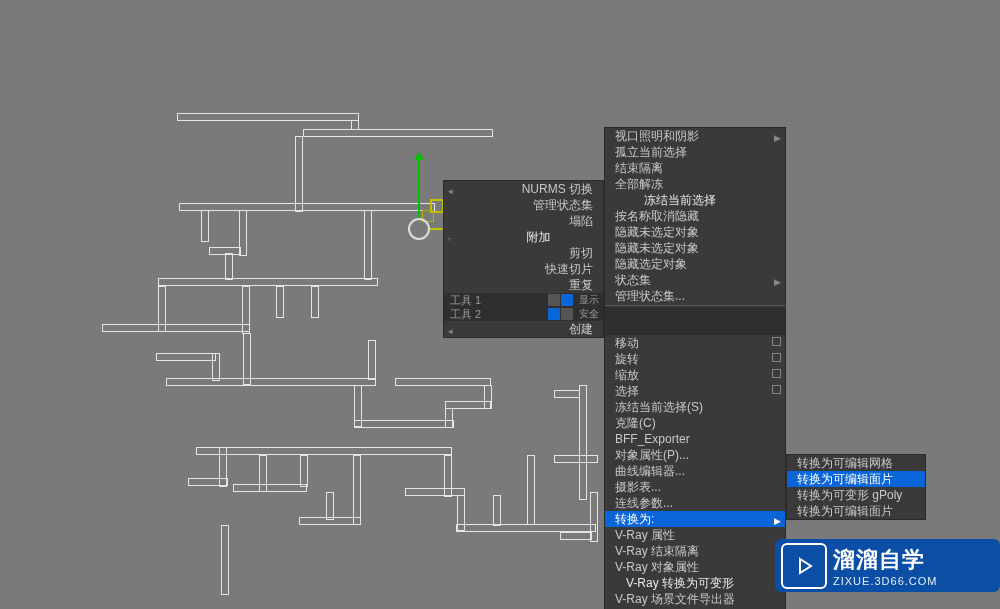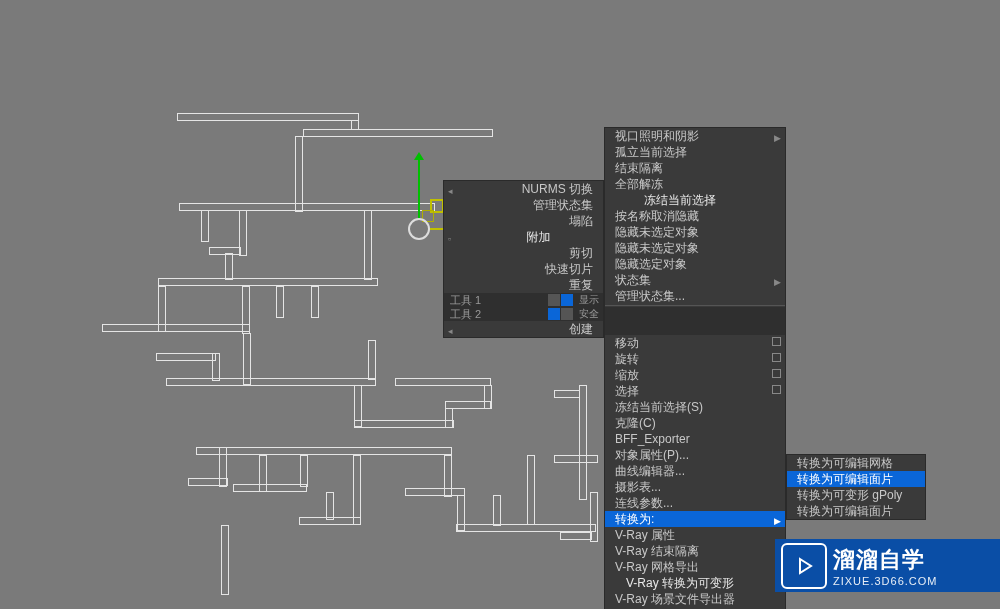--- a/index.html
+++ b/index.html
@@ -32,21 +32,21 @@
   .menu .item .subL { position:absolute; left:4px; top:3px; font-size:9px; color:#888;}
   .menu .item .chk { position:absolute; right:4px; top:2px; width:9px; height:9px; border:1px solid #888;}
 
   .toolrow { display:flex; align-items:center; height:14px; background:#2f2f2f; }
   .toolrow .rowlabel { flex:1; color:#999; font-size:11px; padding-left:6px; }
   .toolrow .swatch { width:12px; height:12px; background:#0a66d8; margin-left:1px; }
   .toolrow .swatch.grey { background:#555; }
   .toolrow .endcap { width:30px; text-align:right; color:#999; font-size:10px; padding-right:4px; }
 
   
-  .watermark { position:absolute; right:0; bottom:17px; width:225px; height:53px; background:#0a4ea6; color:#fff; display:flex; align-items:center; }
+  .watermark { position:absolute; right:0; bottom:17px; width:225px; height:53px; background:#0a4ea6; color:#fff; display:flex; align-items:center;border-radius:6px; }
   .watermark .logo { width:46px; height:46px; margin:0 6px; border:2px solid #fff; border-radius:6px; display:flex; align-items:center; justify-content:center;}
   .watermark .logo svg { width:24px; height:24px; }
   .watermark .txt .big { font-size:22px; font-weight:600; letter-spacing:1px;}
   .watermark .txt .small { font-size:11px; letter-spacing:1px; opacity:.9;}
 
   .yellowbox { position:absolute; width:14px; height:14px; border:2px solid #c0c000; }
 </style>
 </head>
 <body>
 
@@ -166,21 +166,21 @@
       <div class="item left">BFF_Exporter</div>
       <div class="item left">对象属性(P)...</div>
       <div class="item left">曲线编辑器...</div>
       <div class="item left">摄影表...</div>
       <div class="item left">连线参数...</div>
     </div>
   <div class="item left selected"><span>转换为:</span><span class="sub">▶</span></div>
   <div id="m2bot">
       <div class="item left">V-Ray 属性</div>
       <div class="item left">V-Ray 结束隔离</div>
-      <div class="item left">V-Ray 网格导出</div>
+      <div class="item left">V-Ray 对象属性</div>
       <div class="item left hl">V-Ray 转换为可变形</div>
       <div class="item left">V-Ray 场景文件导出器</div>
       <div class="item left">V-Ray 位图 -&gt; VRayHDRI 转换器</div>
     </div>
 </div>
 
 <div class="menu" id="submenu" style="left:787px; top:455px; width:138px;">
 <div class="item left">转换为可编辑网格</div>
     <div class="item left selected">转换为可编辑面片</div>
     <div class="item left">转换为可变形 gPoly</div>

